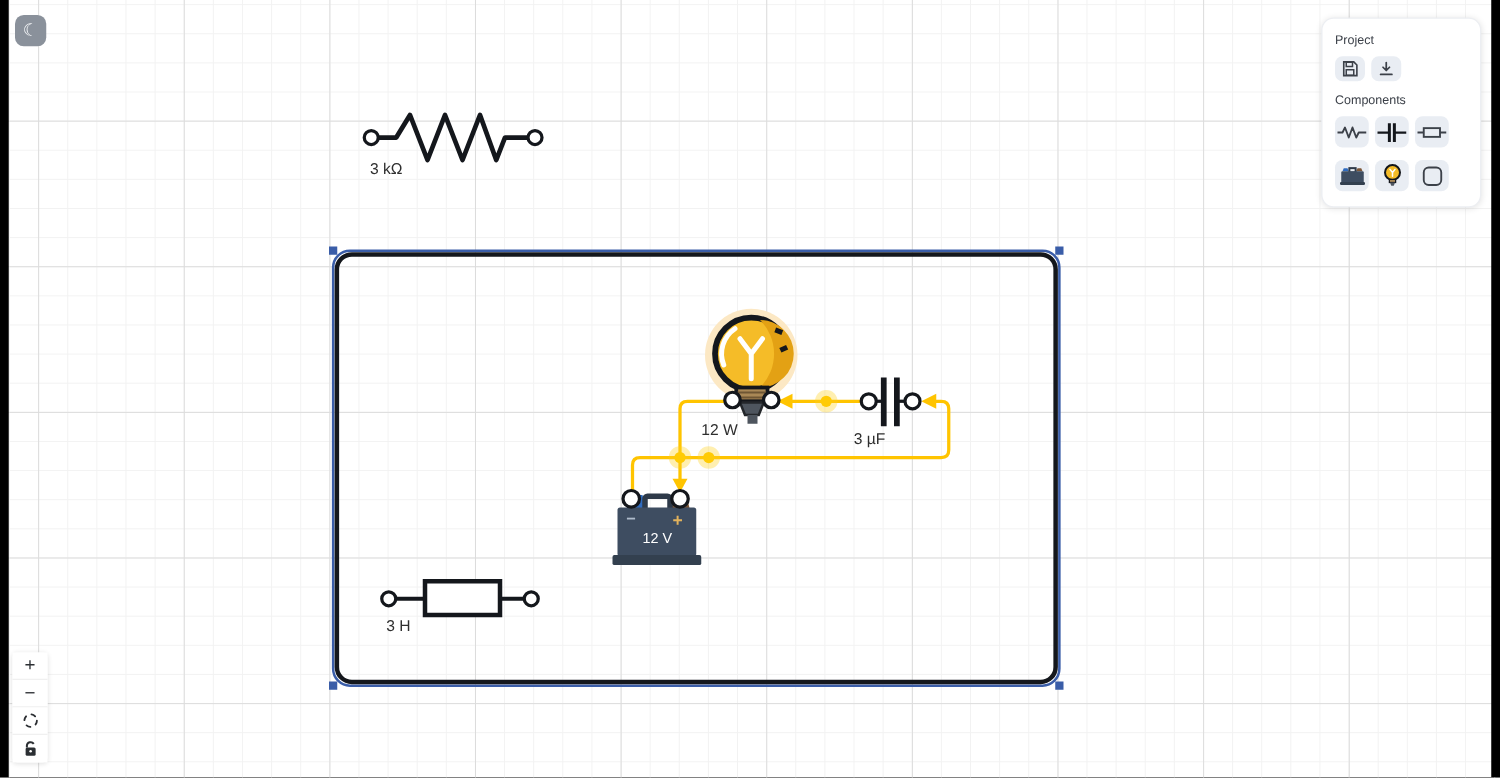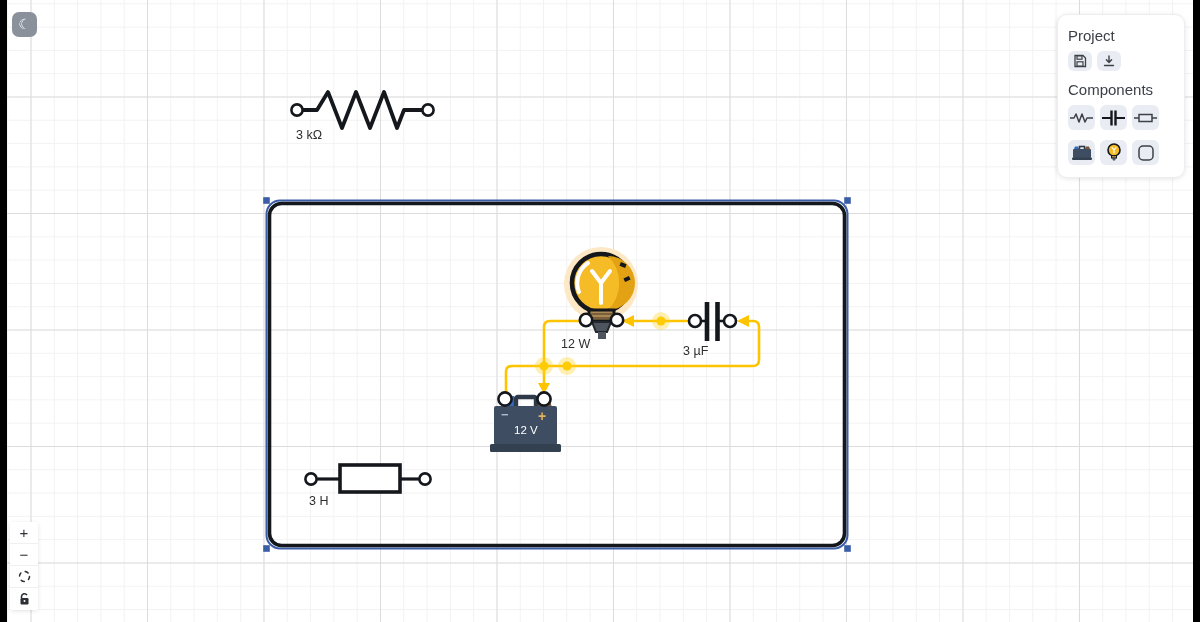--- a/index.html
+++ b/index.html
@@ -27,21 +27,21 @@
   svg{display:block;}
   #schematic{position:absolute;left:0;top:0;z-index:10;}
   .lbl{font:12.5px "Liberation Sans",sans-serif;fill:#2e2e2e;}
 
   
   .panel{
     position:absolute;left:1057px;top:14px;width:128px;z-index:40;
     background:#fff;border:1px solid #eceef2;border-radius:10px;
     box-shadow:0 1px 5px rgba(0,0,0,.10);padding:10px 10px 12px 10px;box-sizing:border-box;
   }
-  .panel h4{margin:2px 0 7px 0;font-size:15px;font-weight:400;color:#3c4149;}
+  .panel h4{margin:2px 0 7px 0;font-size:10px;font-weight:400;color:#3c4149;}
   .btnrow{display:flex;gap:5px;margin-bottom:10px;}
   .pbtn{
     background:#e9edf3;border:none;border-radius:6px;cursor:pointer;
     display:flex;align-items:center;justify-content:center;padding:0;
   }
   .pbtn.sm{width:24px;height:20px;}
   .pbtn.md{width:27px;height:25px;}
 
   
   .zoomctl{

